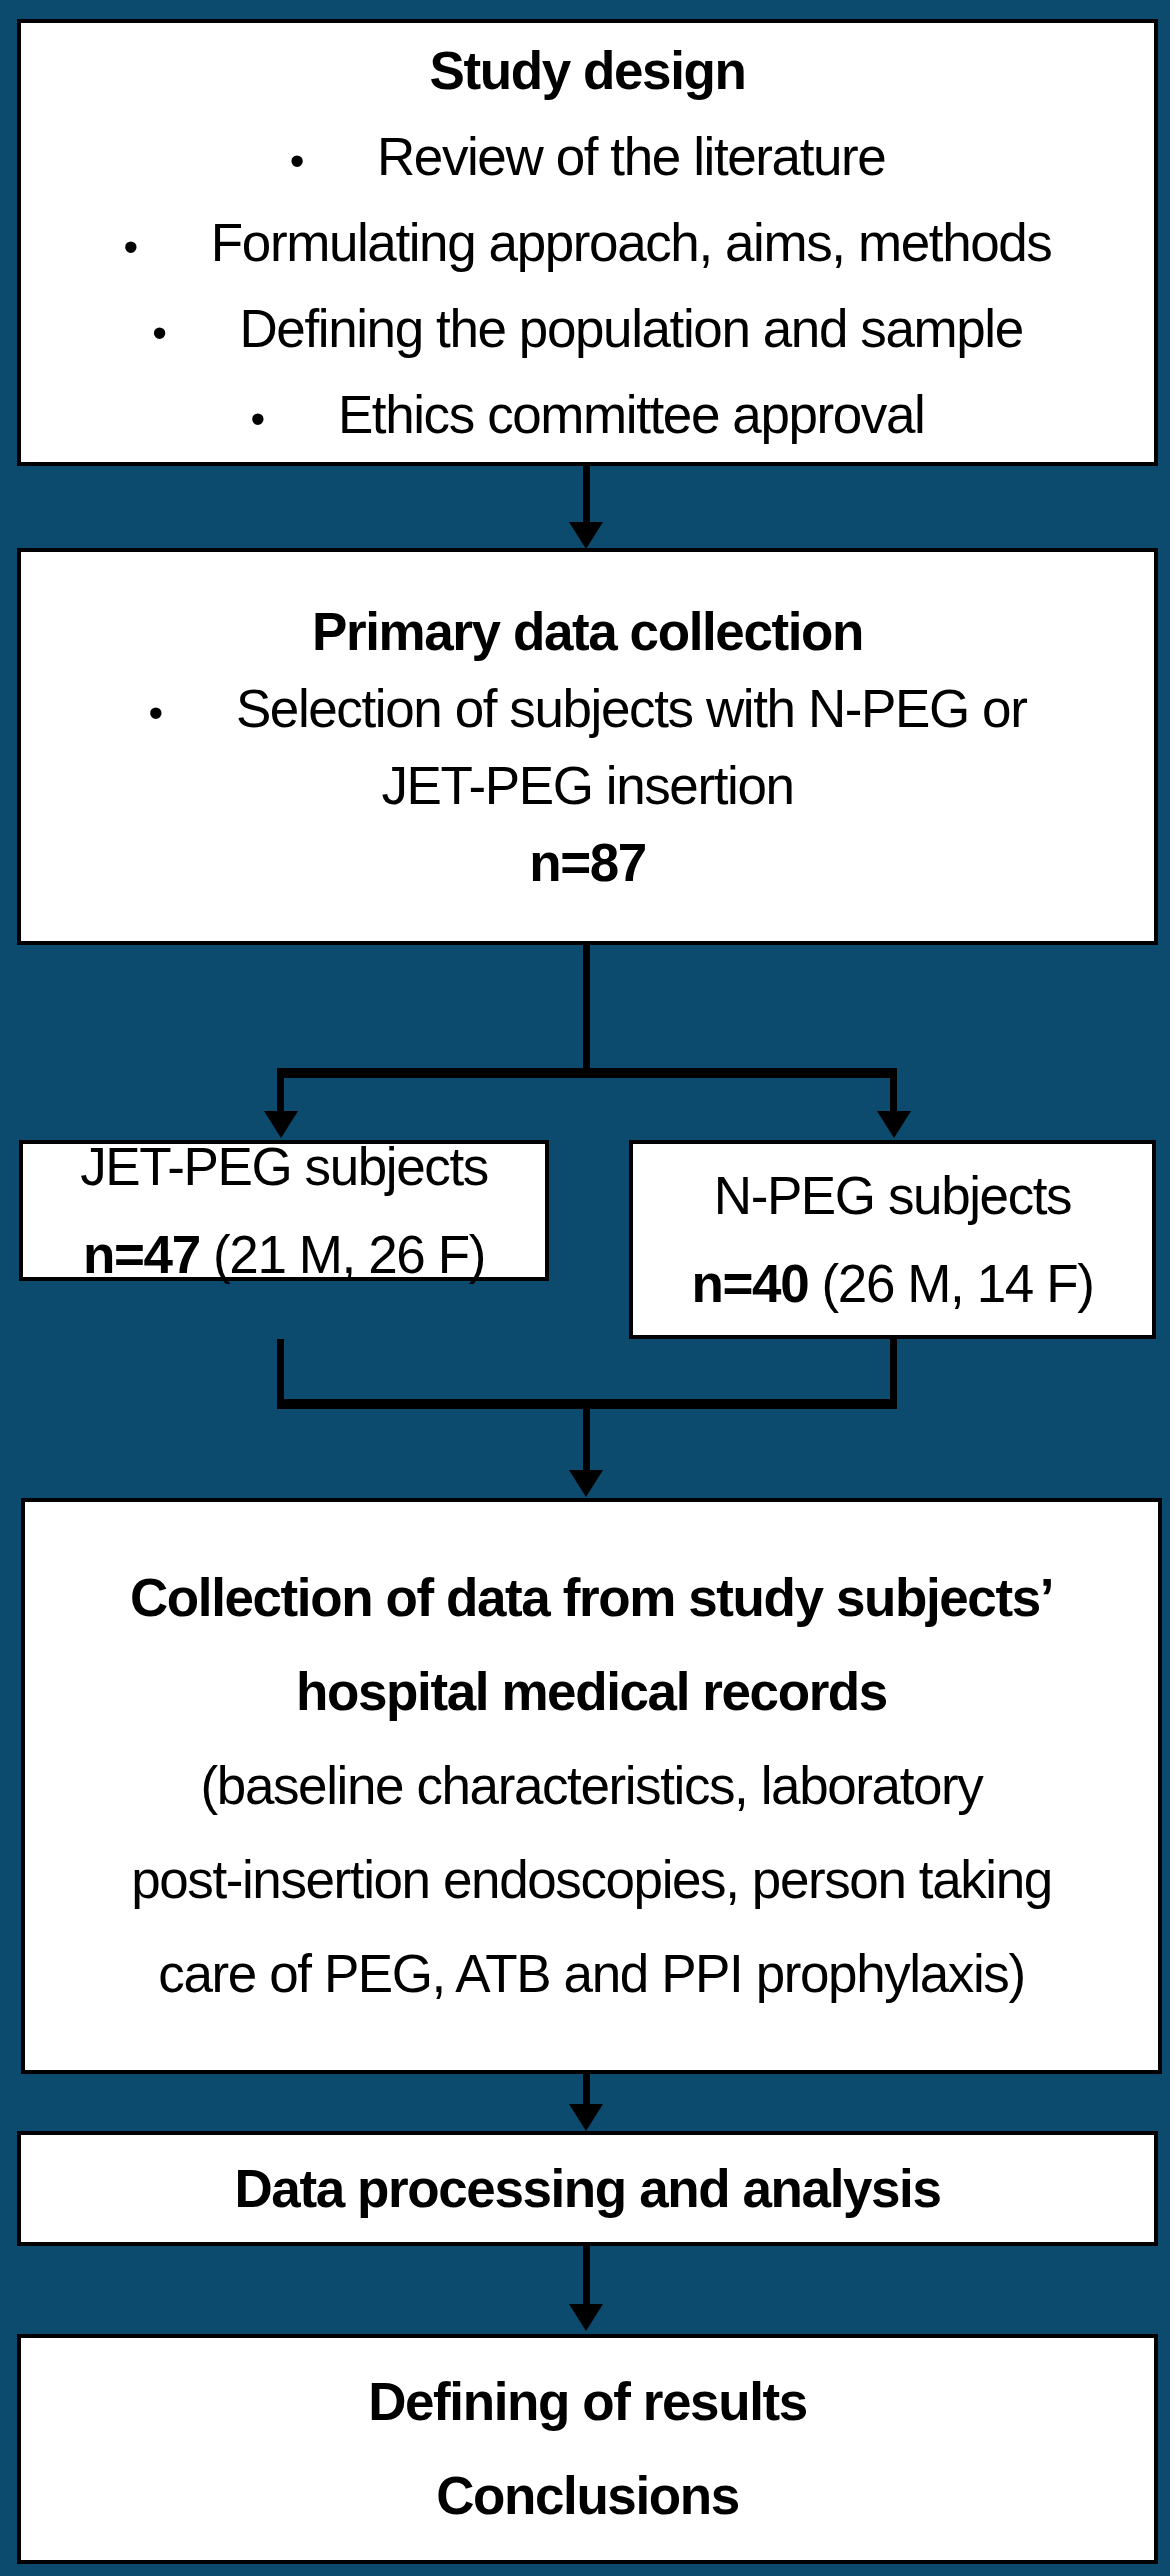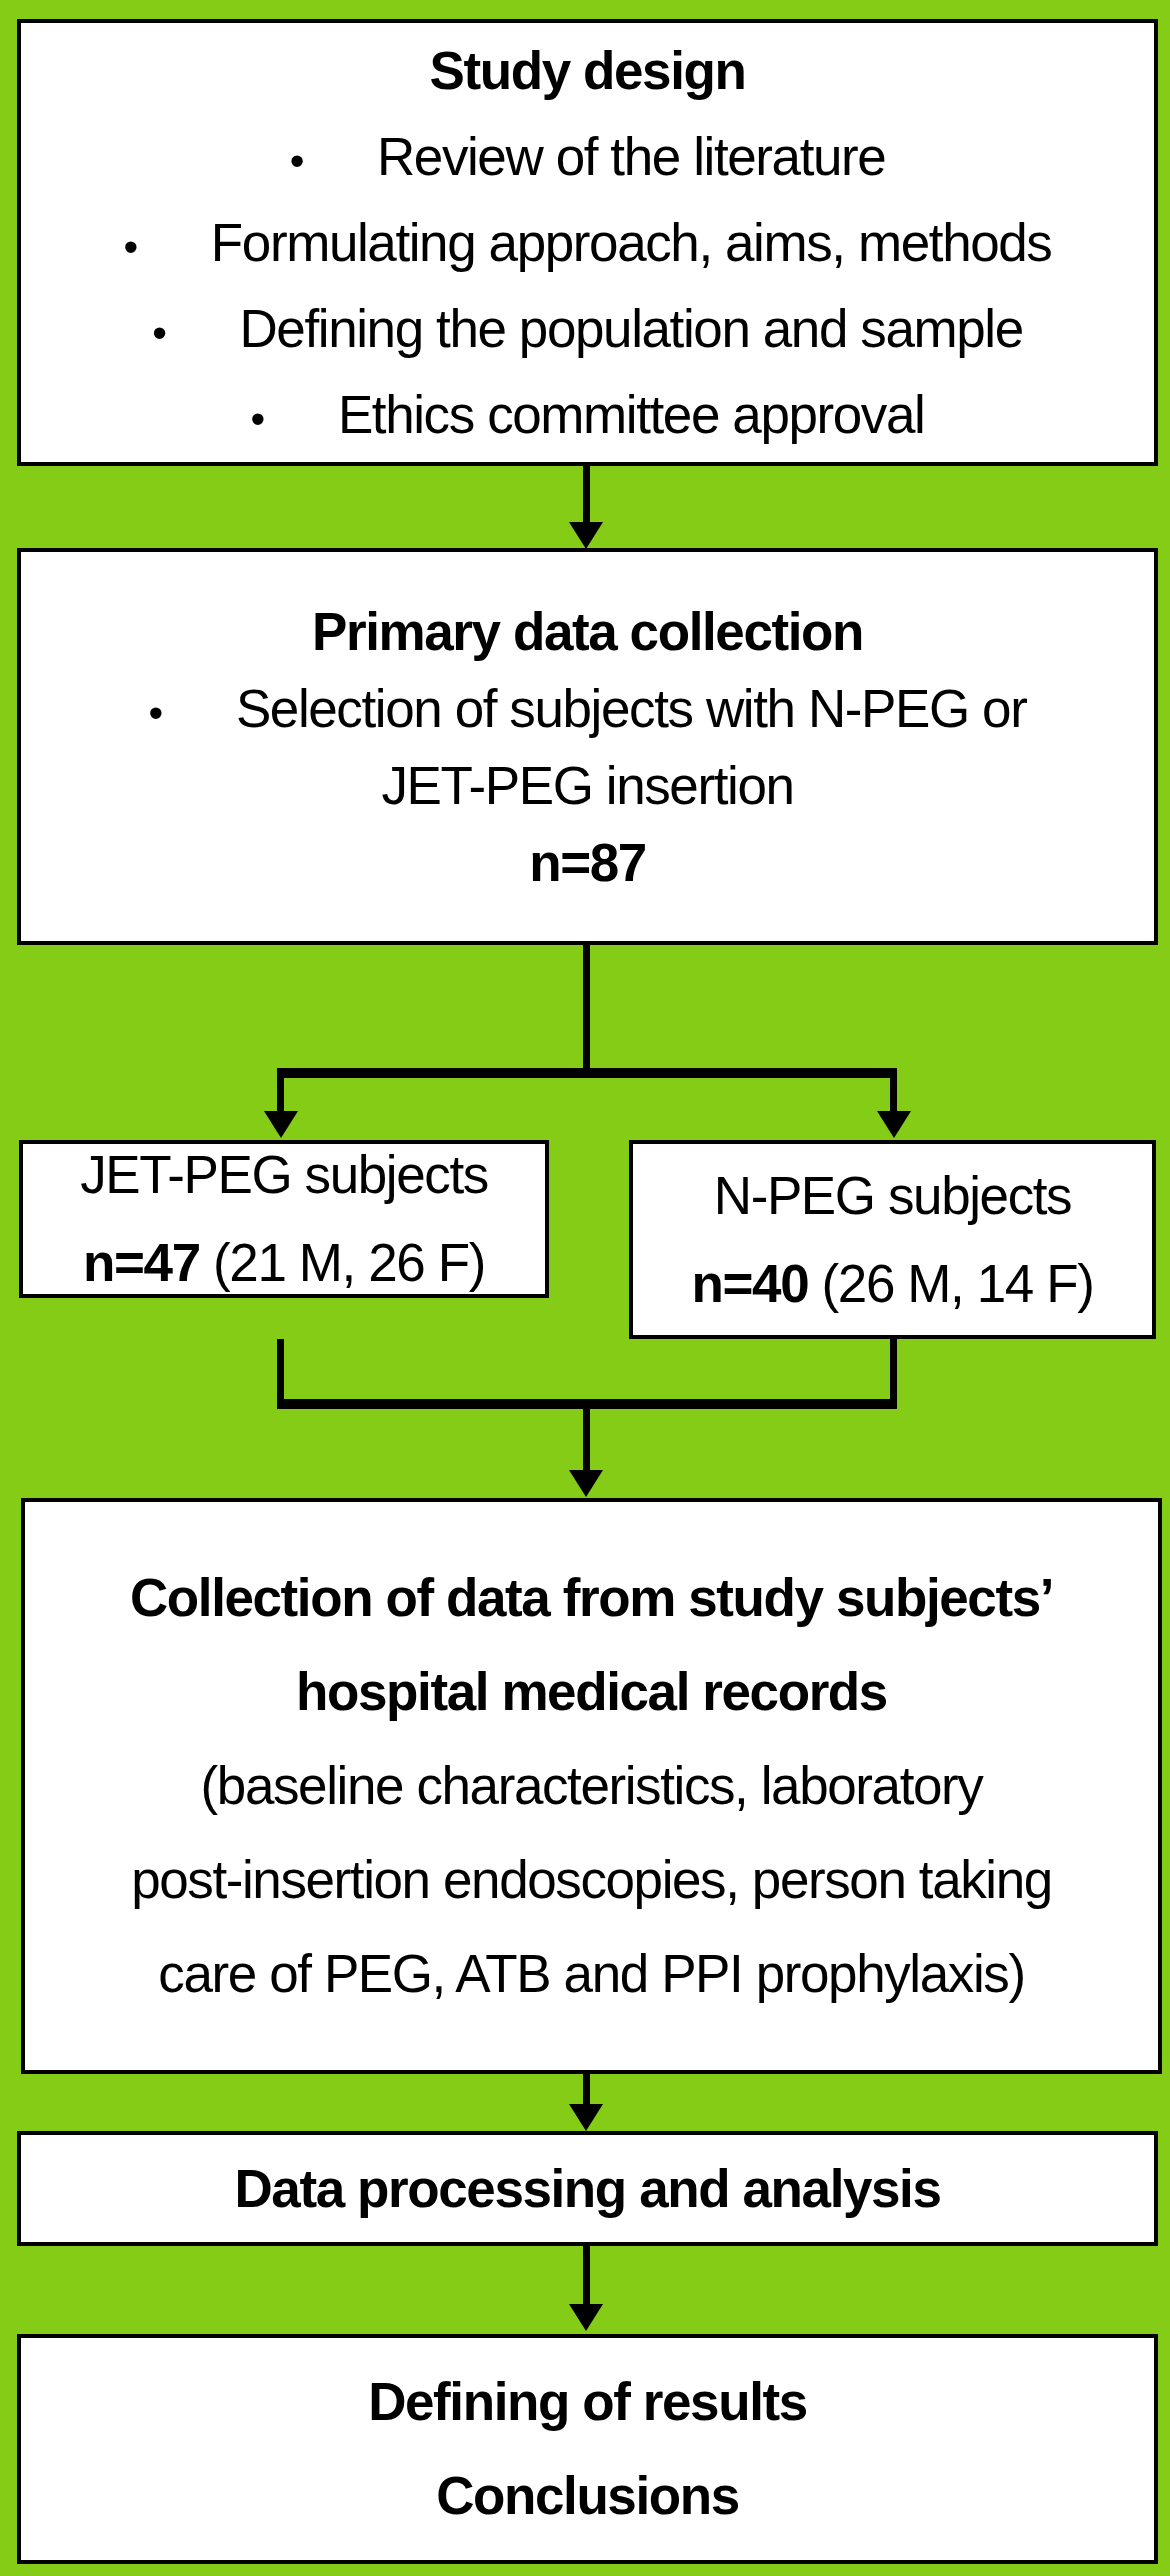--- a/index.html
+++ b/index.html
@@ -4,21 +4,21 @@
 <style>
   html, body {
     margin: 0;
     padding: 0;
     background: #ffffff;
   }
   .canvas {
     position: relative;
     width: 1171px;
     height: 2576px;
-    background: #84cc16;
+    background: #0c4a6e;
     font-family: "Liberation Sans", sans-serif;
     color: #000000;
     overflow: hidden;
   }
   .box {
     position: absolute;
     box-sizing: border-box;
     border: 4.7px solid #000000;
     background: #ffffff;
     display: flex;
@@ -62,21 +62,21 @@
     height: 0;
     border-left: 17px solid transparent;
     border-right: 17px solid transparent;
     border-top: 27px solid #000000;
   }
   
   #box-study   { left: 17px;  top: 19px;   width: 1141px; height: 447px; }
   #box-study .line { line-height: 86px; }
   #box-primary { left: 17px;  top: 548px;  width: 1141px; height: 397px; }
   #box-primary .line { line-height: 77px; }
-  #box-jetpeg  { left: 19px;  top: 1140px; width: 530px;  height: 158px; }
+  #box-jetpeg  { left: 19px;  top: 1140px; width: 530px;  height: 141px; }
   #box-jetpeg .line { line-height: 88px; }
   #box-npeg    { left: 629px; top: 1140px; width: 527px;  height: 199px; }
   #box-npeg .line { line-height: 88px; }
   #box-records { left: 21px;  top: 1498px; width: 1141px; height: 576px; text-align: center; }
   #box-records .line { line-height: 94px; }
   #box-processing { left: 17px; top: 2131px; width: 1141px; height: 115px; }
   #box-processing .line { line-height: 94px; }
   #box-results { left: 17px;  top: 2334px; width: 1141px; height: 230px; }
   #box-results .line { line-height: 94px; }
 </style>

